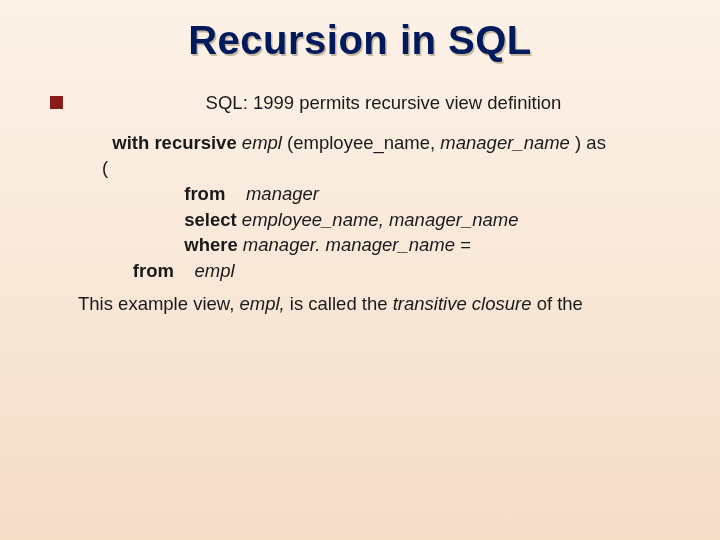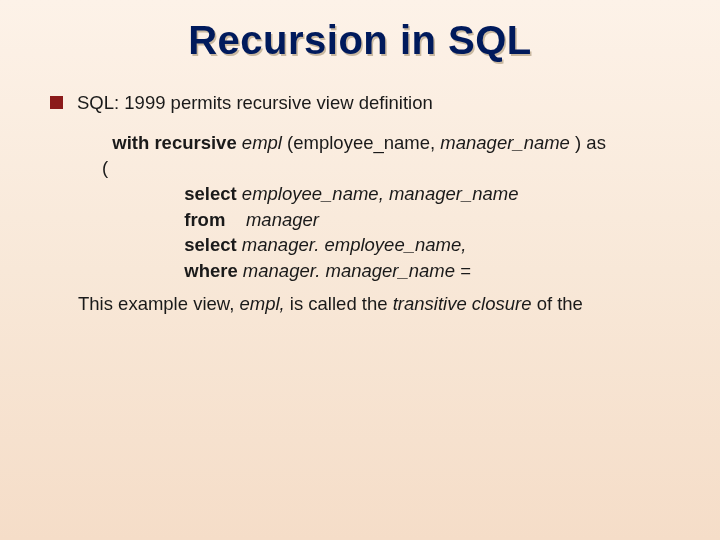--- a/index.html
+++ b/index.html
@@ -12,21 +12,21 @@
   }
   .title {
     text-align: center;
     font-size: 40px;
     font-weight: bold;
     color: #001a5c;
     text-shadow: 1.5px 1.5px 0 #c9b8a0;
     margin-bottom: 28px;
     letter-spacing: 0.5px;
   }
-  .bullets { padding-left: 20px; }
+  .bullets { padding-left: 20px; text-align: center; }
   .bullet-row {
     display: flex;
     align-items: flex-start;
     margin-bottom: 14px;
     font-size: 18.5px;
     line-height: 1.35;
   }
   .square {
     width: 13px;
     height: 13px;
@@ -59,19 +59,19 @@
 <div class="bullets">
   <div class="bullet-row">
     <div class="square"></div>
     <div class="bullet-text">SQL: 1999 permits recursive view definition</div>
   </div>
 </div>
 
 <div class="code-block">
   <div class="code-line"><span>  </span><span class="kw">with recursive</span><span class="em"> empl </span><span>(employee_name, </span><span class="em">manager_name </span><span>) as</span></div>
   <div class="code-line"><span>(</span></div>
+  <div class="code-line"><span>                </span><span class="kw">from</span><span class="em">    manager</span></div>
   <div class="code-line"><span>                </span><span class="kw">select </span><span class="em">employee_name, manager_name</span></div>
-  <div class="code-line"><span>                </span><span class="kw">from</span><span class="em">    manager</span></div>
-  <div class="code-line"><span>                </span><span class="kw">select </span><span class="em">manager.</span><span class="em"> employee_name, </span></div>
   <div class="code-line"><span>                </span><span class="kw">where </span><span class="em">manager</span><span class="em">. manager_name </span><span>= </span></div>
+  <div class="code-line"><span>      </span><span class="kw">from</span><span class="em">    empl</span></div>
 </div>
 
 <div class="footer-line"><span>This example view, </span><span class="em">empl, </span><span>is called the </span><span class="em">transitive closure </span><span>of the</span></div>
 
 </body></html>

